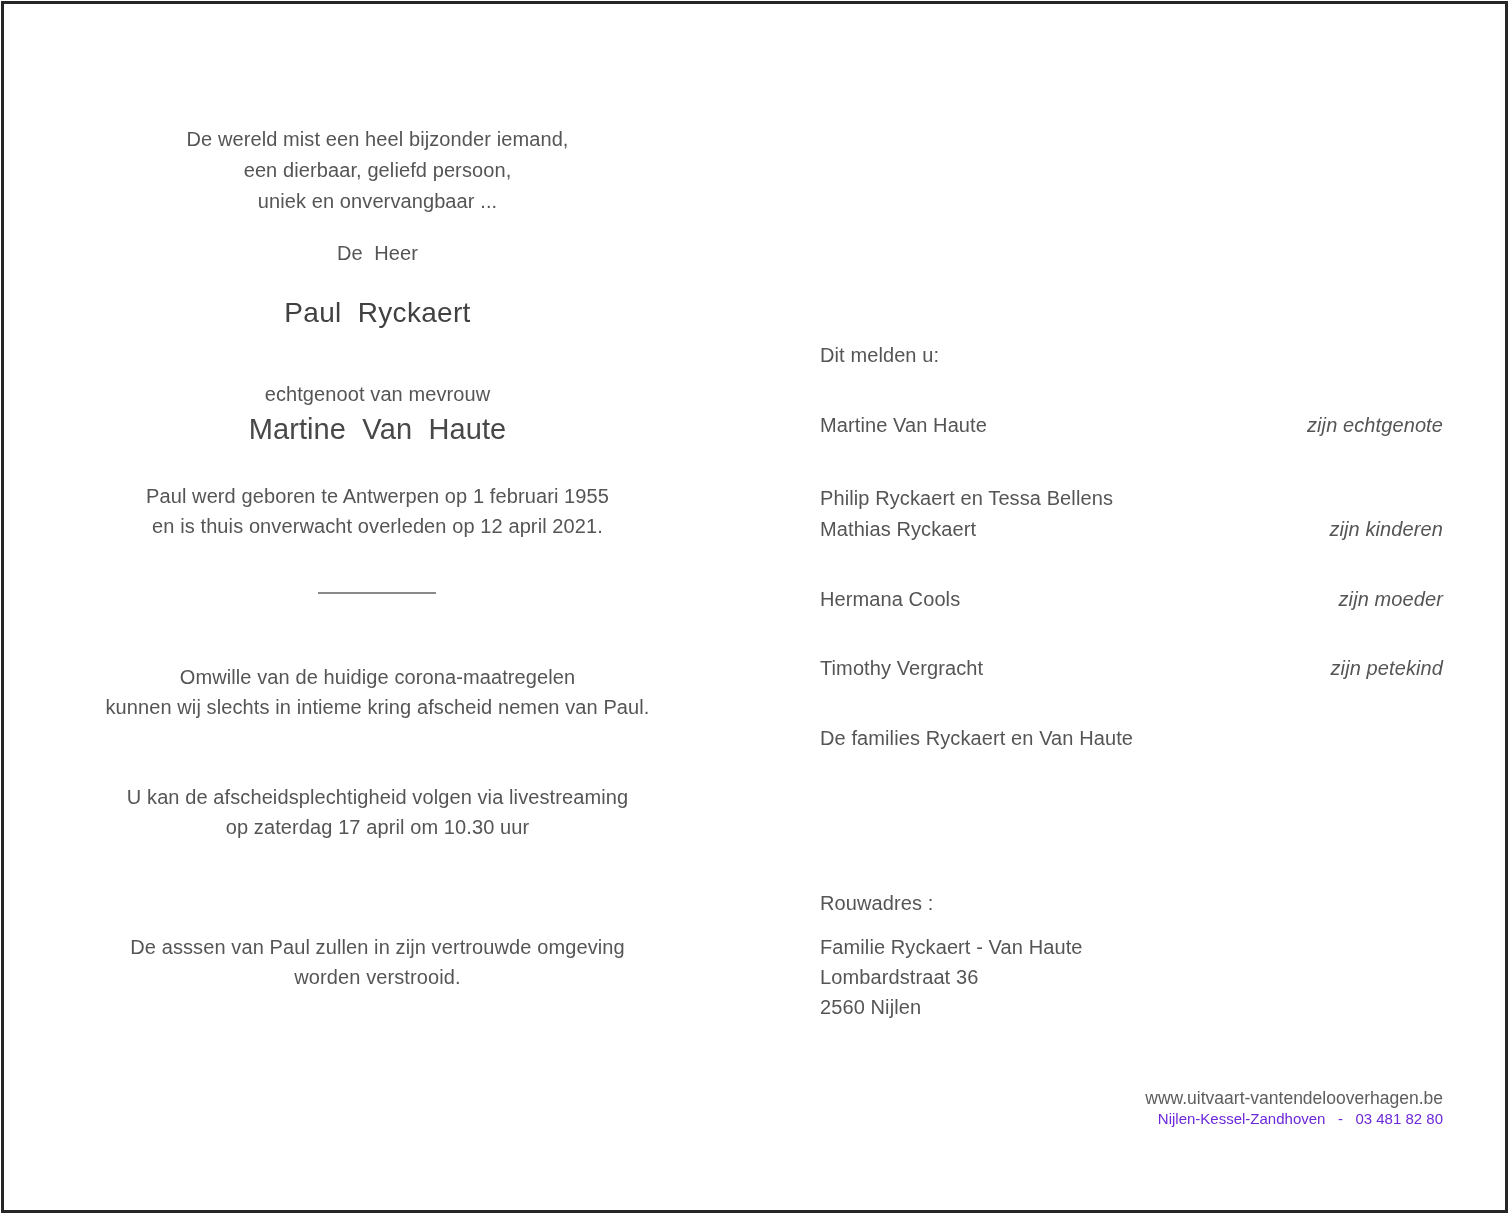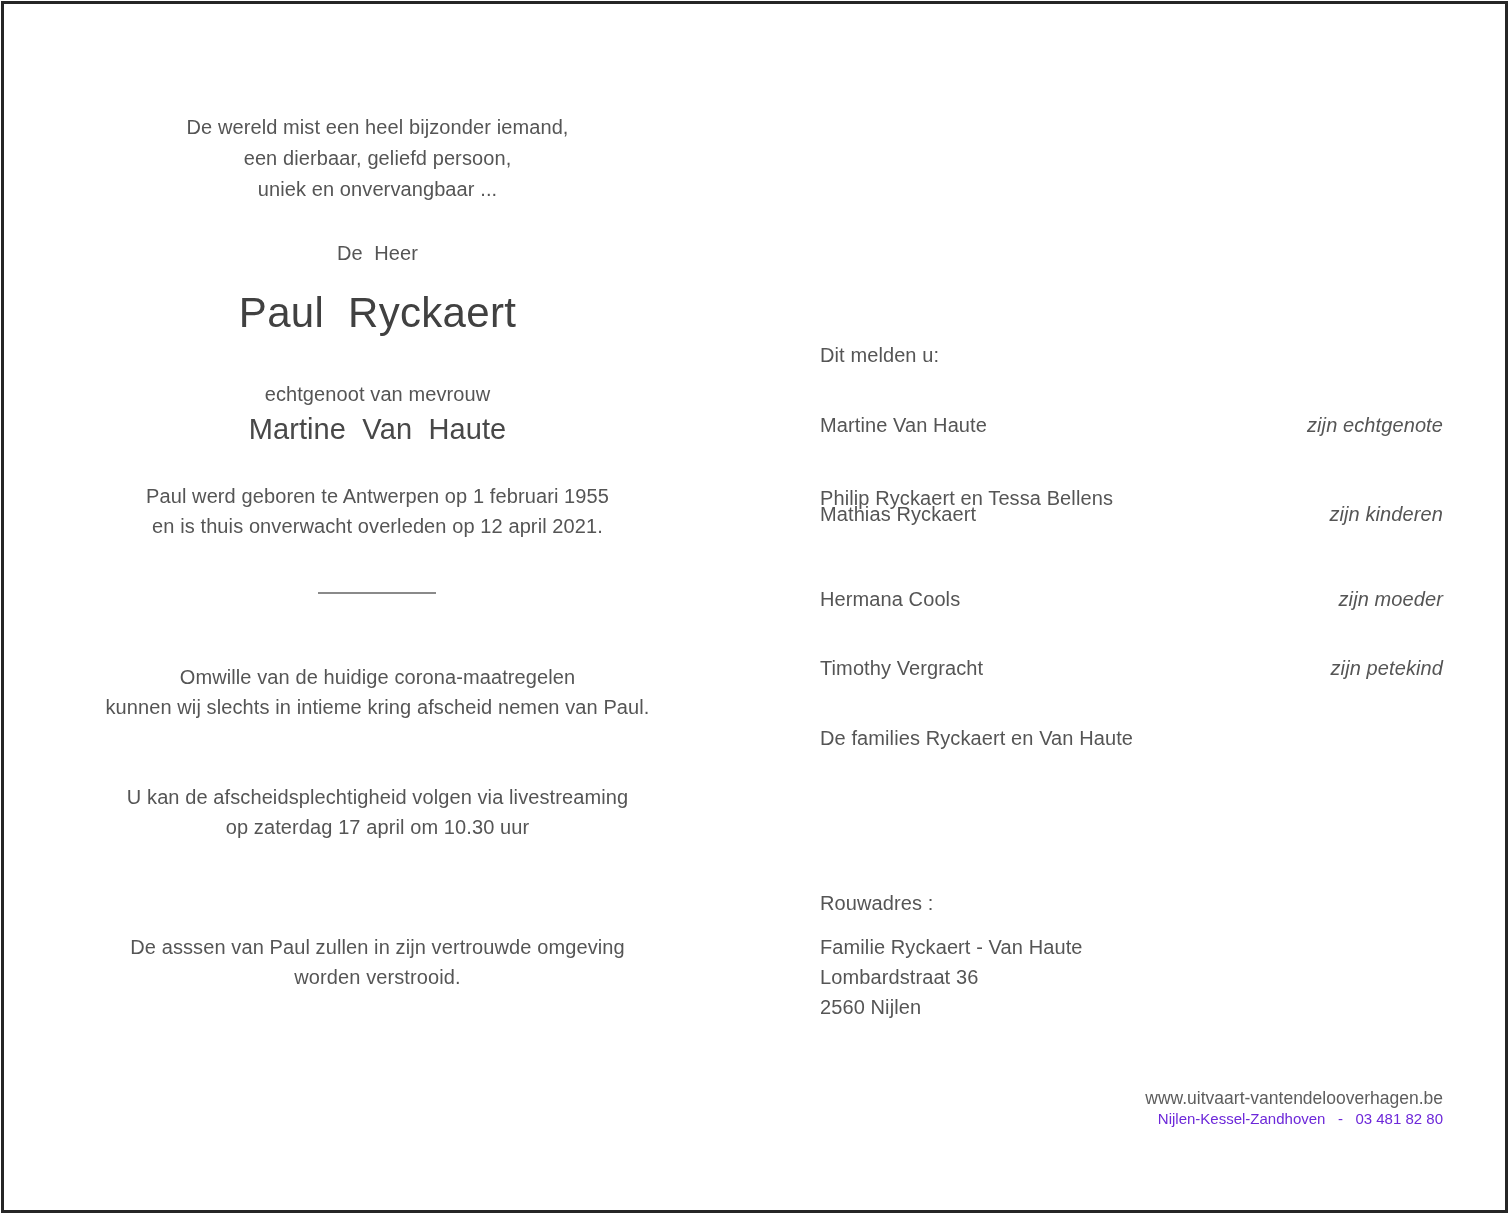--- a/index.html
+++ b/index.html
@@ -23,24 +23,24 @@
     font-weight: 300;
     letter-spacing: 0.1px;
   }
   .rblock {
     position: absolute; left: 820px; width: 623px;
     font-size: 20px; line-height: 30px;
     font-weight: 300;
     letter-spacing: 0.1px;
     margin-top: 29px;
   }
-  .intro { line-height: 31px; }
+  .intro { line-height: 31px; margin-top: 12px; }
   .honorific { white-space: pre; }
   .deceased-name {
-    font-size: 42px; line-height: 46px;
+    font-size: 28px; line-height: 46px;
     color: #414141; white-space: pre;
     letter-spacing: 0.3px;
   }
   .spouse-name {
     font-size: 29px; line-height: 33px;
     color: #484848; white-space: pre;
   }
   .divider {
     position: absolute; left: 318px; top: 592px;
     width: 118px; height: 0;
@@ -100,21 +100,21 @@
 
 <div class="rblock row" style="top:381px">
   <span>Martine Van Haute</span>
   <span class="relation">zijn echtgenote</span>
 </div>
 
 <div class="rblock" style="top:454px">
   <span>Philip Ryckaert en Tessa Bellens</span>
 </div>
 
-<div class="rblock row" style="top:470px">
+<div class="rblock row" style="top:485px">
   <span>Mathias Ryckaert</span>
   <span class="relation">zijn kinderen</span>
 </div>
 
 <div class="rblock row" style="top:555px">
   <span>Hermana Cools</span>
   <span class="relation">zijn moeder</span>
 </div>
 
 <div class="rblock row" style="top:624px">

